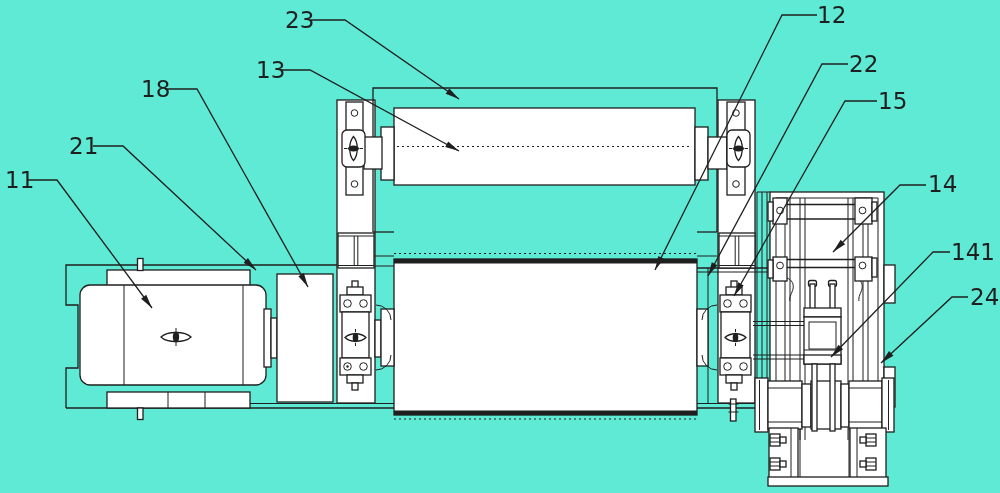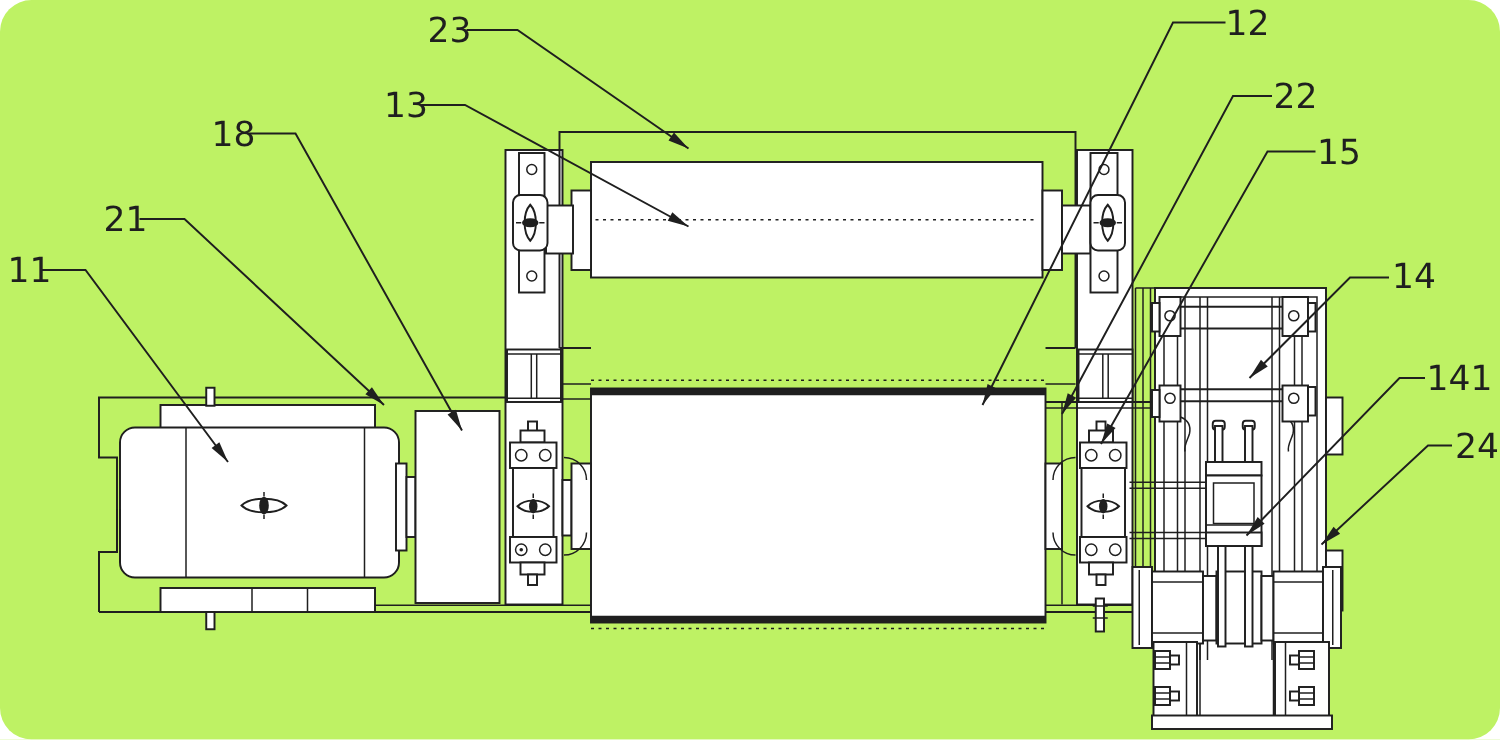--- a/index.html
+++ b/index.html
@@ -1,16 +1,16 @@
 <!DOCTYPE html>
 <html><head>
 <meta charset="utf-8">
 <style>
   html,body { margin:0; padding:0; background:#ffffff; }
-  .stage { position:relative; width:1000px; height:493px; background:#bef264; overflow:hidden;border-radius:21px; }
+  .stage { position:relative; width:1000px; height:493px; background:#5eead4; overflow:hidden; }
   svg { display:block; }
   .s  { fill:none; stroke:#1f1f1f; stroke-width:1.3; }
   .sw { fill:#ffffff; stroke:#1f1f1f; stroke-width:1.3; }
   .t  { fill:none; stroke:#1f1f1f; stroke-width:1; }
   .dk { fill:#1f1f1f; stroke:none; }
   .dash { fill:none; stroke:#1f1f1f; stroke-width:1; stroke-dasharray:2 3; }
   text.callout { font-family:"DejaVu Sans","Liberation Sans",sans-serif; font-size:23px; fill:#1f1f1f; }
 </style>
 </head>
 <body>

